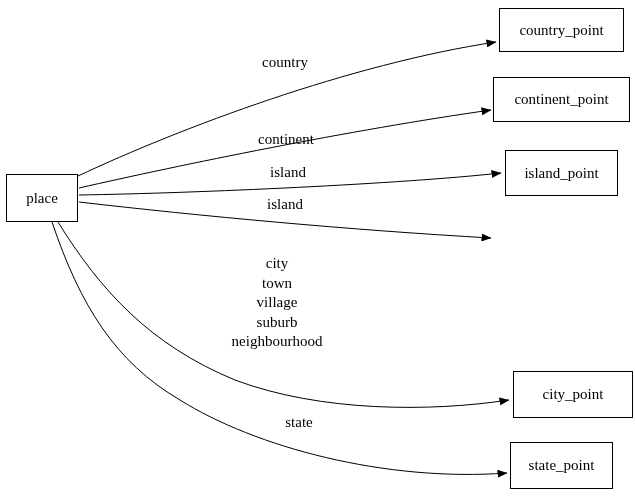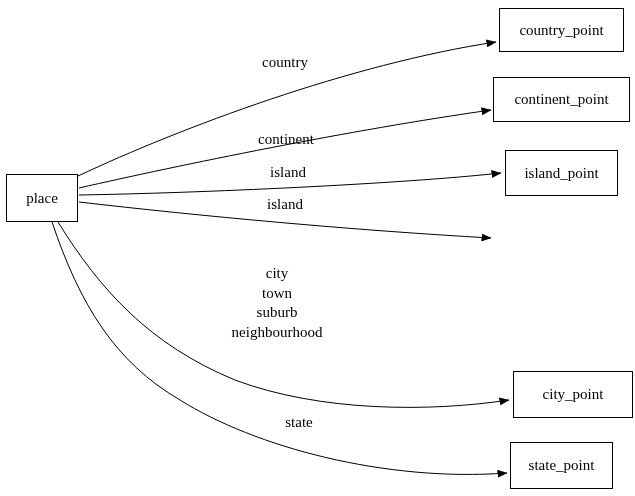--- a/index.html
+++ b/index.html
@@ -84,19 +84,20 @@
 
   <div class="elabel" style="left:286px; top:139px;">continent</div>
 
   <div class="elabel" style="left:288px; top:172px;">island</div>
 
   <div class="elabel" style="left:285px; top:204px;">island</div>
 
   <div class="elabel elabel-multi" style="left:277px; top:303px;">
     <span>city</span>
     <span>town</span>
+    <span>village</span>
     <span>suburb</span>
     <span>neighbourhood</span>
   </div>
 
   <div class="elabel" style="left:299px; top:422px;">state</div>
 
 </div>
 
 </body></html>

